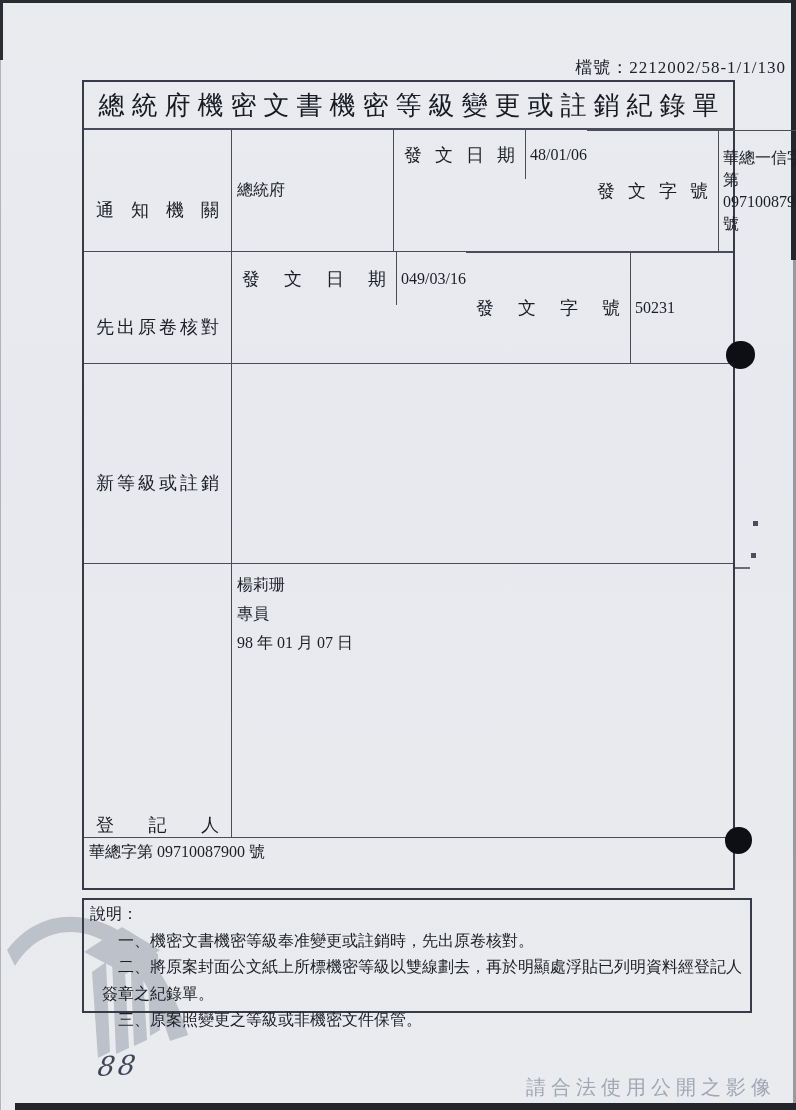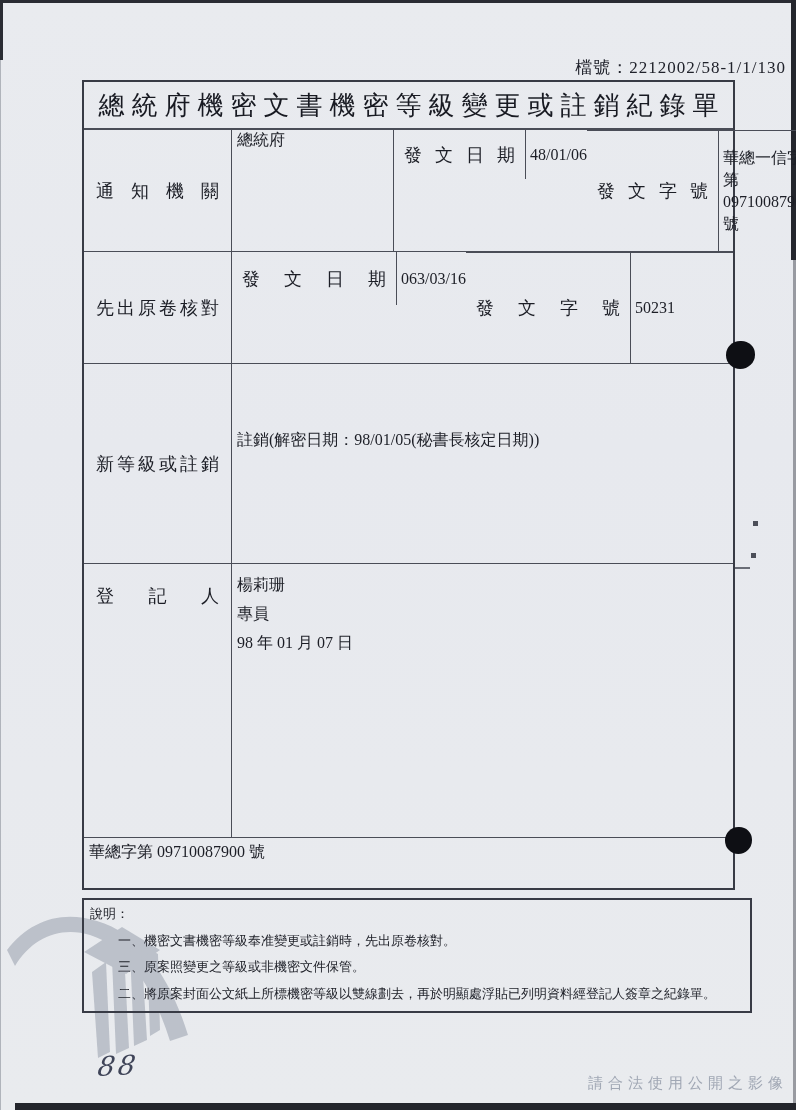--- a/index.html
+++ b/index.html
@@ -40,51 +40,51 @@
   .r1{height:122px;}
   .r2{height:112px;}
   .r3{height:200px;}
   .r4{height:274px;}
   .r5{flex:1;}
   .c-label{
     width:148px;flex:0 0 148px;border-right:1px solid #4a4d57;
     display:flex;align-items:center;box-sizing:border-box;
     padding:0 12px;font-size:18px;
   }
-  .c-label .jspan{width:100%;text-align:justify;text-align-last:justify;}
+  .c-label .jspan{width:100%;text-align:justify;text-align-last:justify;margin-top:39px;}
   .c-agency{
     width:162px;flex:0 0 162px;border-right:1px solid #4a4d57;
-    display:flex;align-items:flex-start;padding-left:5px;font-size:16px;box-sizing:border-box;
+    display:flex;align-items:center;padding-left:5px;font-size:16px;box-sizing:border-box;
   }
   .c-sub{flex:1;display:flex;flex-direction:row;}
   .sub-row{display:flex;box-sizing:border-box;}
   .sub-row + .sub-row{border-top:1px solid #4a4d57;}
   .r1 .sub-row.first{height:49px;}
   .r1 .sub-row.second{flex:1;}
   .r2 .sub-row.first{height:53px;}
   .r2 .sub-row.second{flex:1;}
   .sub-label{
     flex:0 0 132px;width:132px;border-right:1px solid #4a4d57;
     display:flex;align-items:center;padding:0 10px;font-size:18px;box-sizing:border-box;
   }
   .r2 .sub-label{flex:0 0 165px;width:165px;}
   .sub-label .jspan{width:100%;text-align:justify;text-align-last:justify;}
   .sub-value{flex:1;display:flex;align-items:center;padding-left:4px;font-size:16px;box-sizing:border-box;}
   .sub-value.wrap{line-height:22px;}
   .c-value{flex:1;font-size:16px;box-sizing:border-box;padding-left:5px;}
   .r3 .c-value{padding-top:66px;}
   .r3 .c-label{align-items:center;}
-  .r4 .c-label{align-items:flex-start;padding-top:20px;}
+  .r4 .c-label{align-items:flex-end;padding-top:20px;}
   .r4 .c-value{padding-top:6px;line-height:29px;}
   .r5 .c-value{padding-top:4px;}
 
   .notes{
     position:absolute;left:82px;top:898px;width:670px;height:115px;
     border:2px solid #383b45;box-sizing:border-box;
-    font-size:13px;line-height:26.5px;padding:1px 6px 0 6px;
+    font-size:16px;line-height:26.5px;padding:1px 6px 0 6px;
     color:#1c1e26;
   }
   .notes .heading{margin:0;}
   .notes .item{margin:0;padding-left:12px;text-indent:16px;}
 
   .dot{position:absolute;background:#0e0f14;border-radius:50% 48% 52% 50%;}
   .dot1{left:726px;top:341px;width:29px;height:28px;}
   .dot2{left:725px;top:827px;width:27px;height:27px;}
   .speck{position:absolute;width:5px;height:5px;background:#4c4f59;}
   .speck1{left:753px;top:521px;}
@@ -94,22 +94,22 @@
   .logo-wm{position:absolute;left:0;top:900px;width:200px;height:170px;opacity:0.55;}
   .logo-wm path, .logo-wm polygon{fill:#99a0ad;}
 
   .page-number{
     position:absolute;left:98px;top:1050px;
     font-size:27px;font-style:italic;color:#3f4458;
     letter-spacing:3px;transform:skewX(-10deg) rotate(-3deg);
     font-family:"DejaVu Serif","Liberation Serif",serif;
   }
   .usage-wm{
-    position:absolute;right:8px;top:1074px;
-    font-size:15px;letter-spacing:5px;color:#a0a7b4;white-space:nowrap;
+    position:absolute;right:20px;top:1074px;
+    font-size:20px;letter-spacing:5px;color:#a0a7b4;white-space:nowrap;
   }
 </style>
 </head>
 <body>
 
 <div class="page">
 
   <div class="edge-top"></div>
   <div class="edge-right-full"></div>
   <div class="edge-right-top"></div>
@@ -156,36 +156,35 @@
 
     <div class="row r2">
       <div class="c-label">
         <span class="jspan">先出原卷核對</span>
       </div>
       <div class="c-sub">
         <div class="sub-row first">
           <div class="sub-label">
             <span class="jspan">發文日期</span>
           </div>
-          <div class="sub-value">063/03/16</div>
+          <div class="sub-value">049/03/16</div>
         </div>
         <div class="sub-row second">
           <div class="sub-label">
             <span class="jspan">發文字號</span>
           </div>
           <div class="sub-value">50231</div>
         </div>
       </div>
     </div>
 
     <div class="row r3">
       <div class="c-label">
         <span class="jspan">新等級或註銷</span>
       </div>
-      <div class="c-value">註銷(解密日期：98/01/05(秘書長核定日期))</div>
     </div>
 
     <div class="row r4">
       <div class="c-label">
         <span class="jspan">登記人</span>
       </div>
       <div class="c-value">
         <div>楊莉珊</div>
         <div>專員</div>
         <div>98 年 01 月 07 日</div>
@@ -193,22 +192,22 @@
     </div>
 
     <div class="row r5">
       <div class="c-value">華總字第 09710087900 號</div>
     </div>
   </div>
 
   <div class="notes">
     <p class="heading">說明：</p>
     <p class="item">一、機密文書機密等級奉准變更或註銷時，先出原卷核對。</p>
+    <p class="item">二、將原案封面公文紙上所標機密等級以雙線劃去，再於明顯處浮貼已列明資料經登記人簽章之紀錄單。</p>
     <p class="item">三、原案照變更之等級或非機密文件保管。</p>
-    <p class="item">二、將原案封面公文紙上所標機密等級以雙線劃去，再於明顯處浮貼已列明資料經登記人簽章之紀錄單。</p>
   </div>
 
   <div class="dot dot1"></div>
   <div class="dot dot2"></div>
   <div class="speck speck1"></div>
   <div class="speck speck2"></div>
   <div class="line-overhang"></div>
 
   <div class="page-number">88</div>
 

